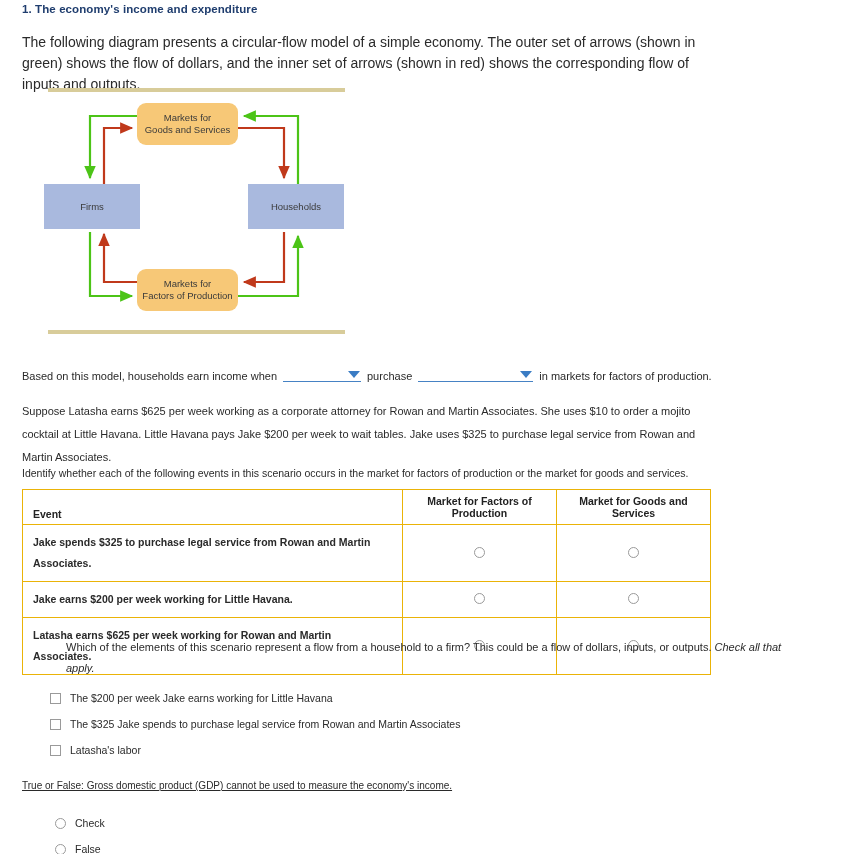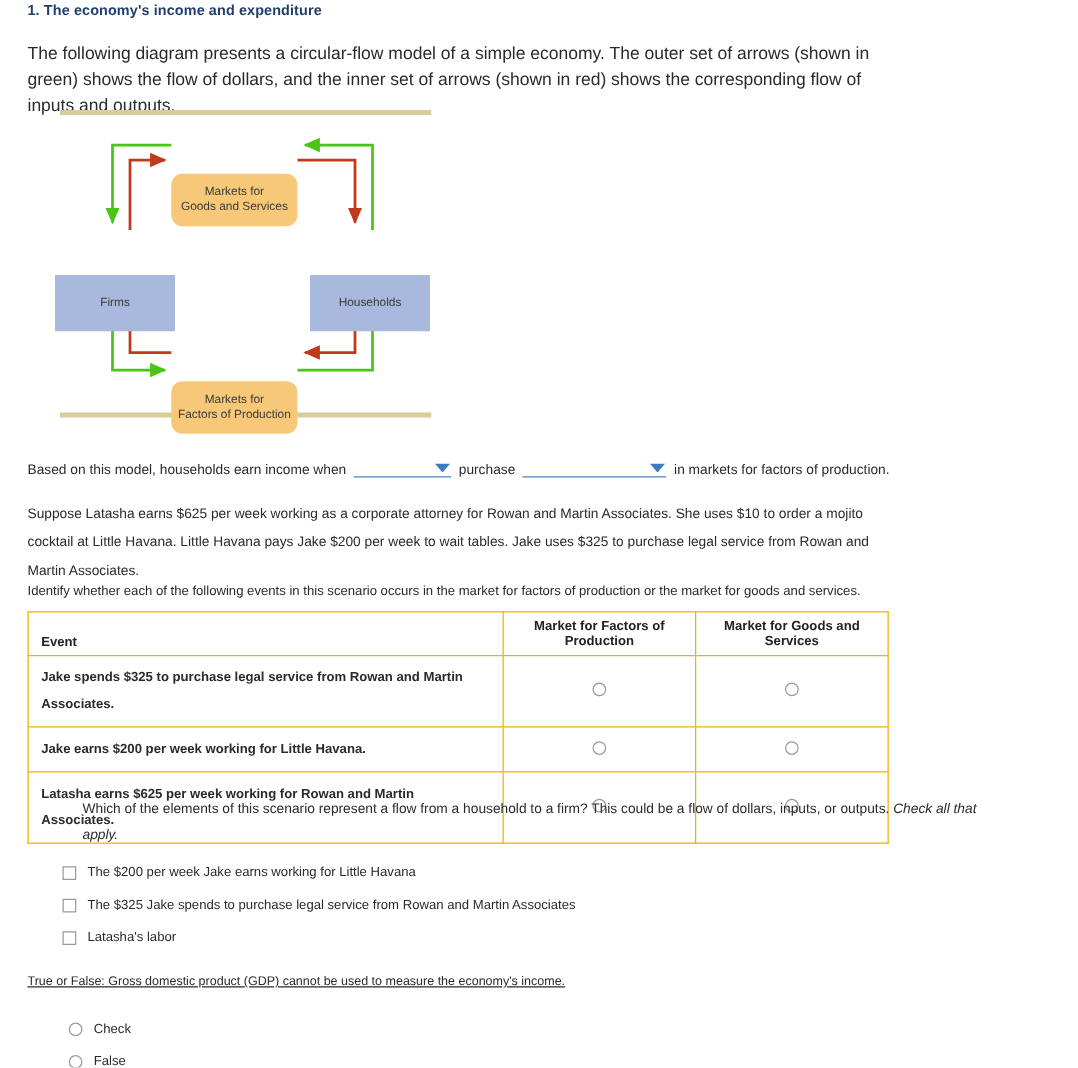--- a/index.html
+++ b/index.html
@@ -65,21 +65,20 @@
 
   .node {
     position: absolute;
     display: flex;
     align-items: center;
     justify-content: center;
     text-align: center;
     font-size: 9.5px;
     line-height: 12px;
     color: #3a3a3a;
-    margin-top: 36px;
   }
   .node-orange {
     background: #F7C877;
     border-radius: 9px;
   }
   .node-blue {
     background: #A9B9DE;
   }
   .node-goods {
     left: 97px; top: 17px;

